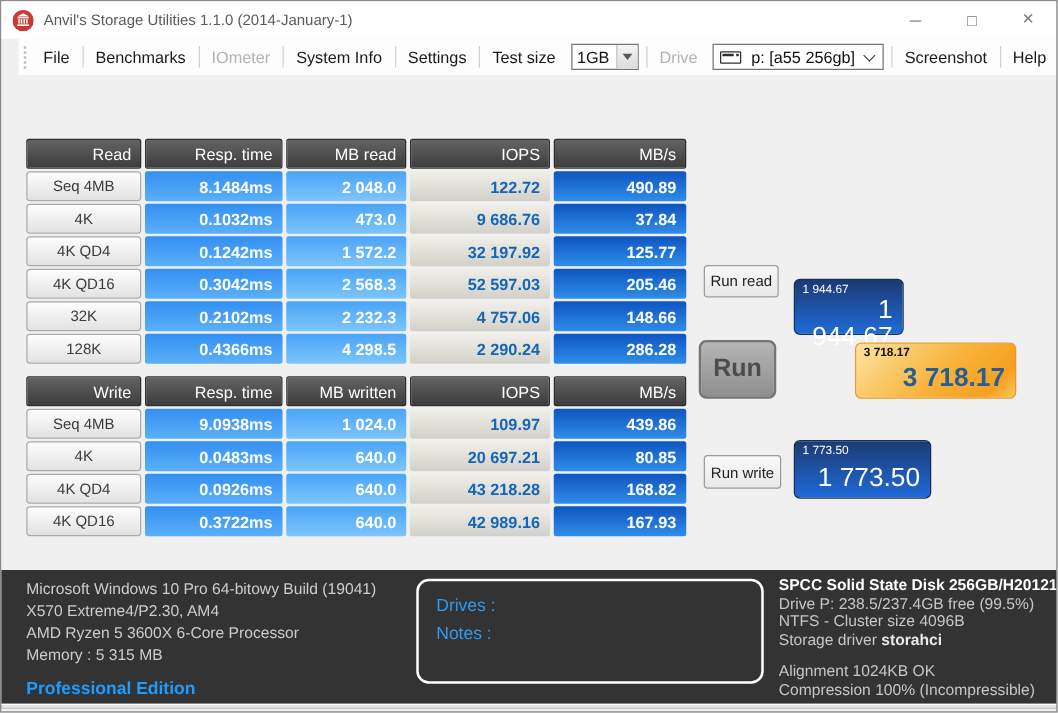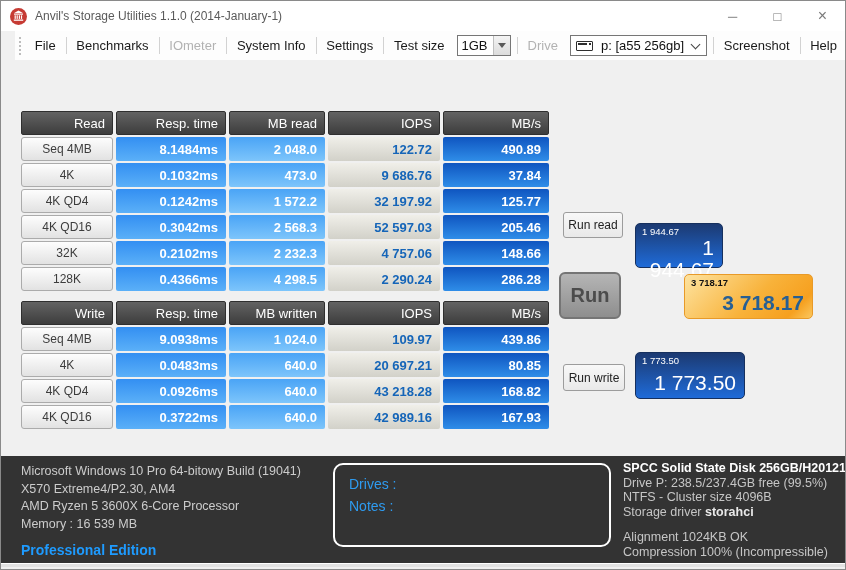--- a/index.html
+++ b/index.html
@@ -219,21 +219,21 @@
   <div class="score-box score-blue score-write">
     <span class="score-small">1 773.50</span>
     <span class="score-big">1 773.50</span>
   </div>
 
   <div class="footer">
     <div class="sysinfo">
       <div>Microsoft Windows 10 Pro 64-bitowy Build (19041)</div>
       <div>X570 Extreme4/P2.30, AM4</div>
       <div>AMD Ryzen 5 3600X 6-Core Processor</div>
-      <div>Memory : 16 539 MB</div>
+      <div>Memory : 5 315 MB</div>
       <div class="edition">Professional Edition</div>
     </div>
 
     <div class="notes-box">
       <div>Drives :</div>
       <div>Notes :</div>
     </div>
 
     <div class="drive-info">
       <div class="bold-line">SPCC Solid State Disk 256GB/H201210a</div>

